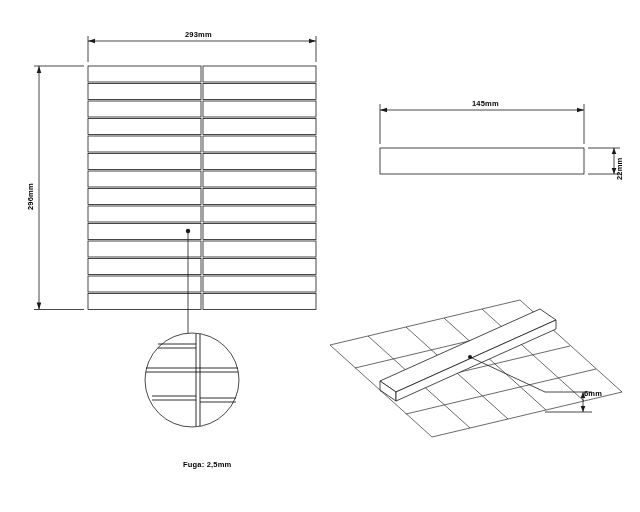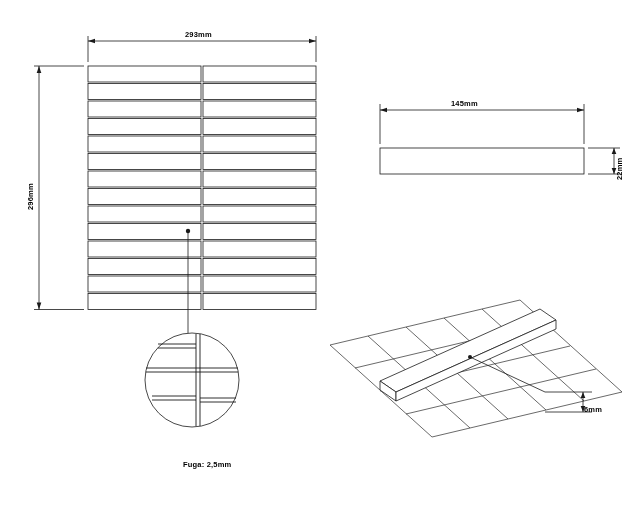--- a/index.html
+++ b/index.html
@@ -186,19 +186,19 @@
       <path d="M583 412 L580.7 406 L585.3 406 Z" fill="#1a1a1a" stroke="none"></path>
     </g>
 
   </g>
 </svg>
 
 <div class="lbl" style="left:185px; top:30px;">293mm</div>
 
 <div class="lbl lbl-rot" style="left:26px; top:210px;">296mm</div>
 
-<div class="lbl" style="left:451px; top:99px;">145mm</div>
+<div class="lbl" style="left:472px; top:99px;">145mm</div>
 
 <div class="lbl lbl-rot" style="left:615px; top:180px;">22mm</div>
 
-<div class="lbl" style="left:584px; top:405px;">6mm</div>
+<div class="lbl" style="left:584px; top:389px;">6mm</div>
 
 <div class="lbl lbl-cap" style="left:160px; top:460px;padding-left:23px;">Fuga: 2,5mm</div>
 
 </body></html>

